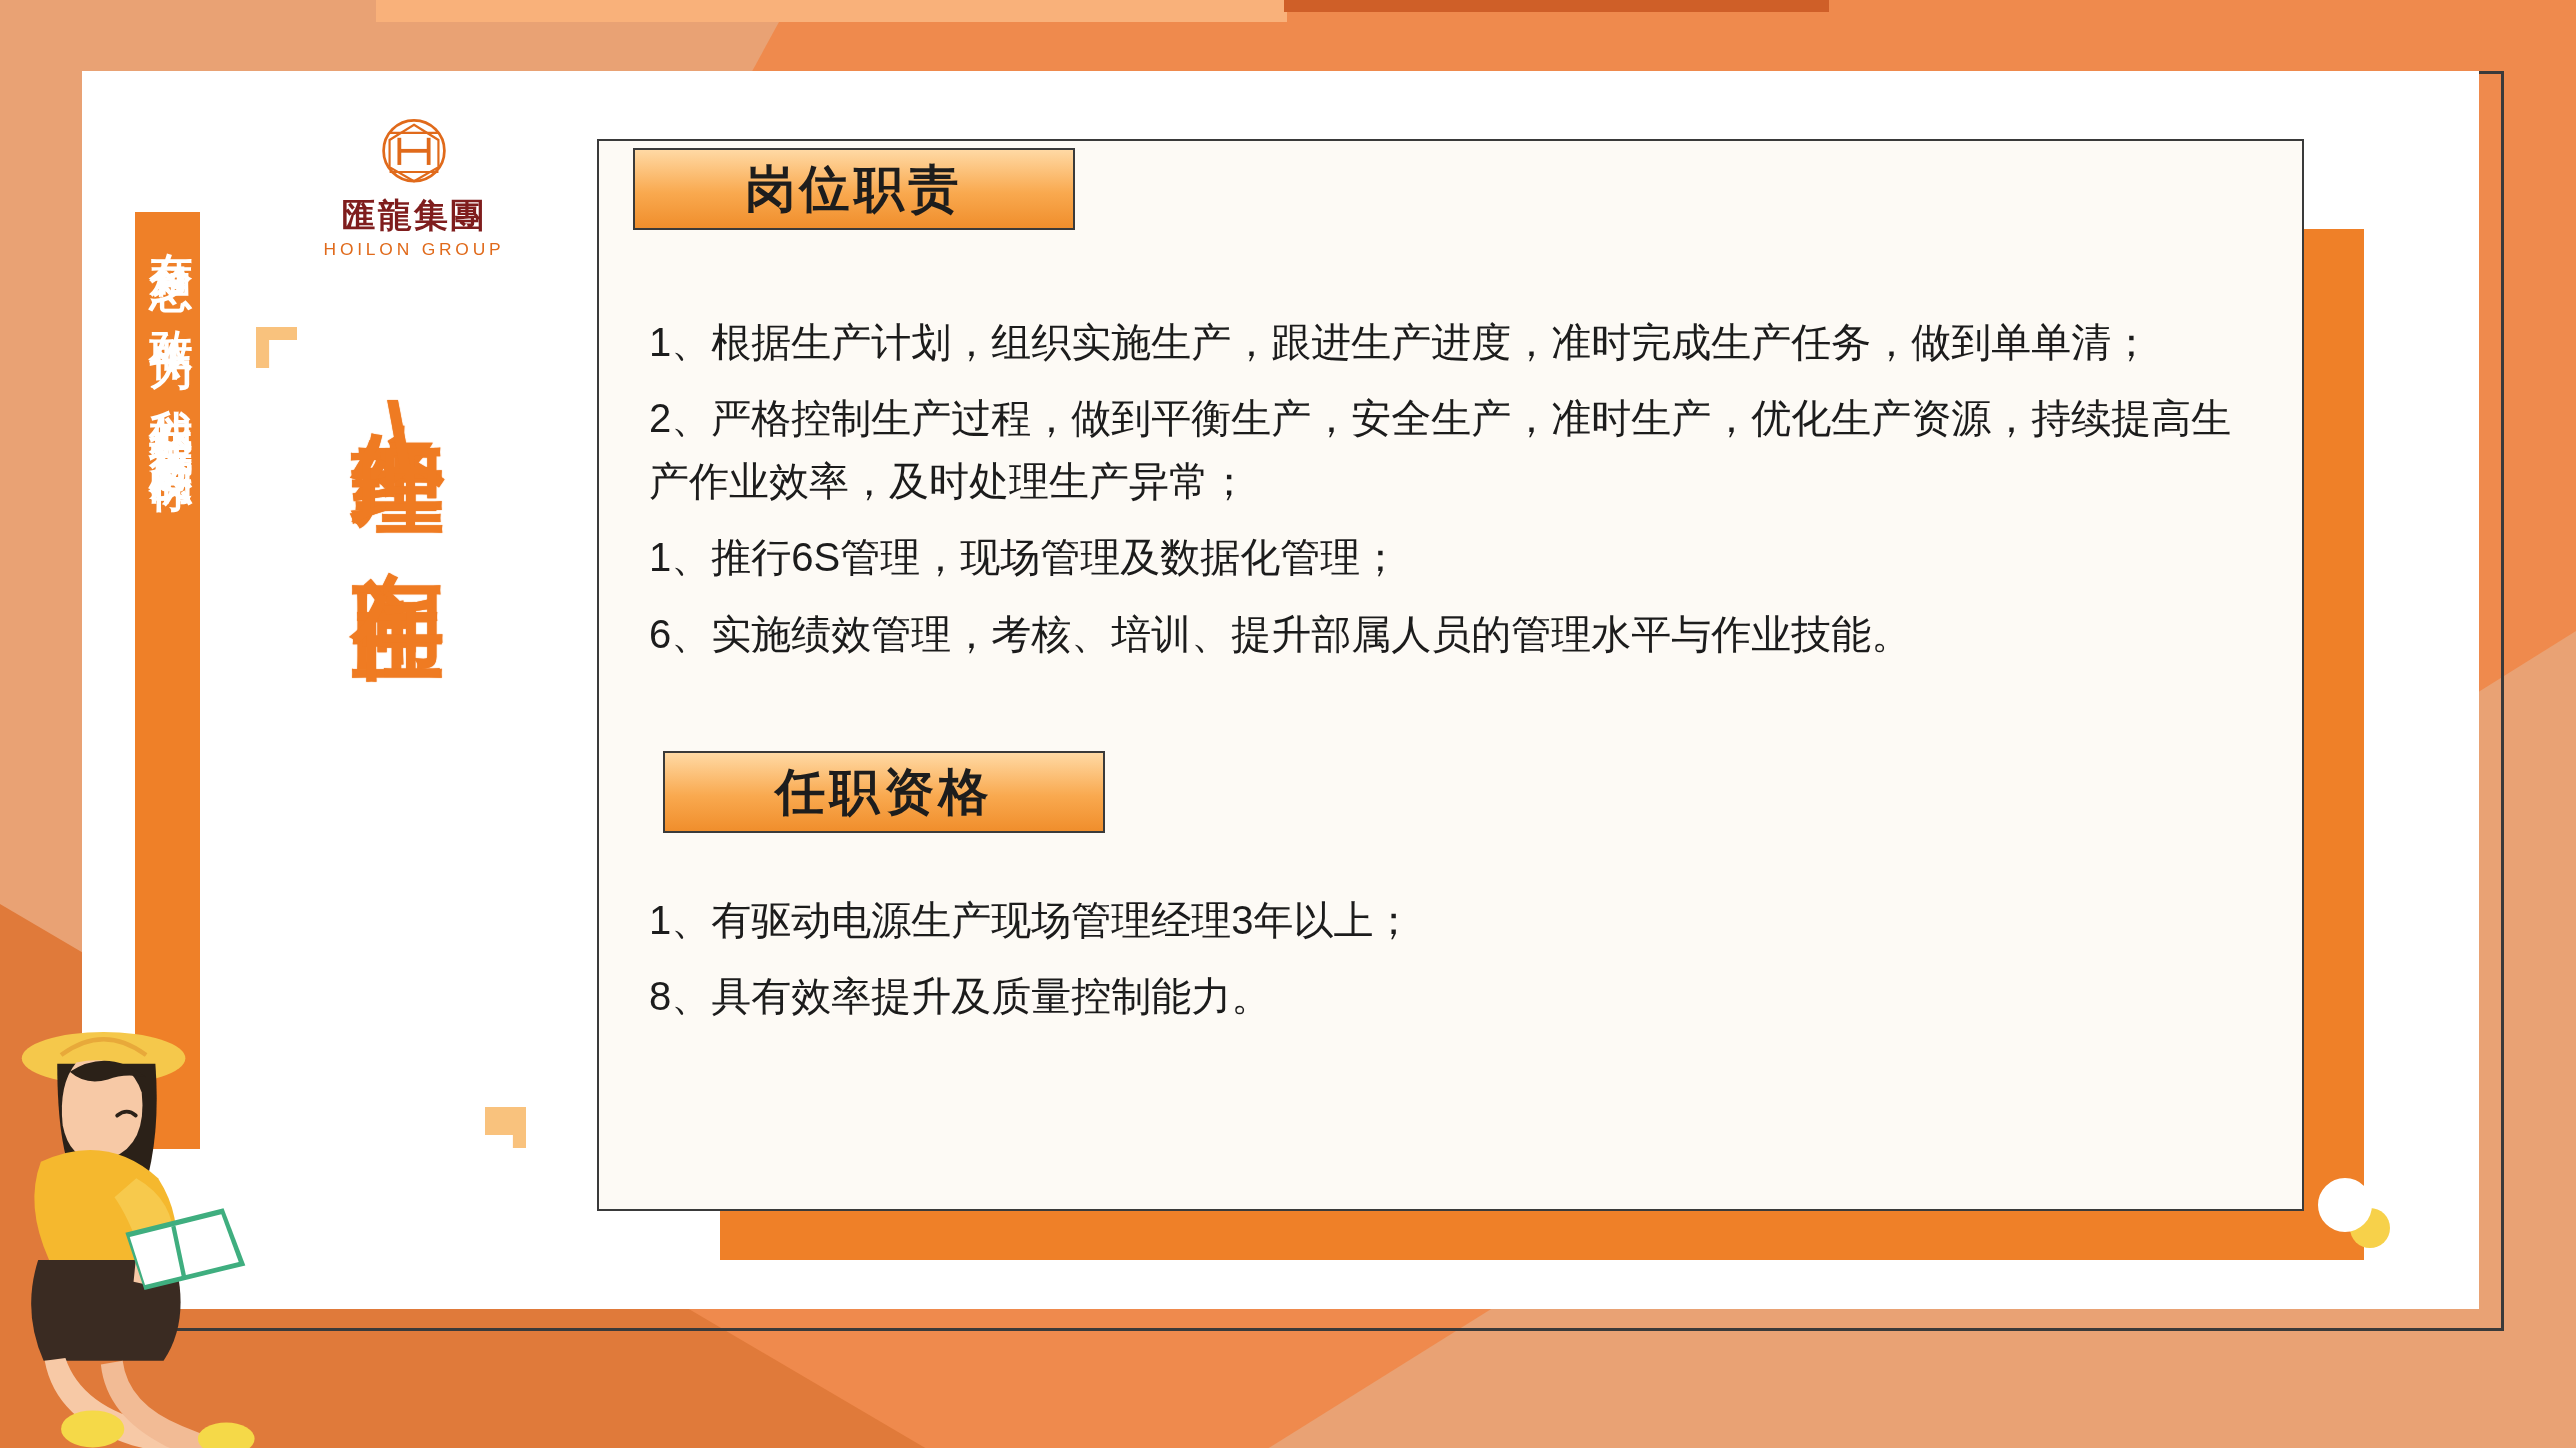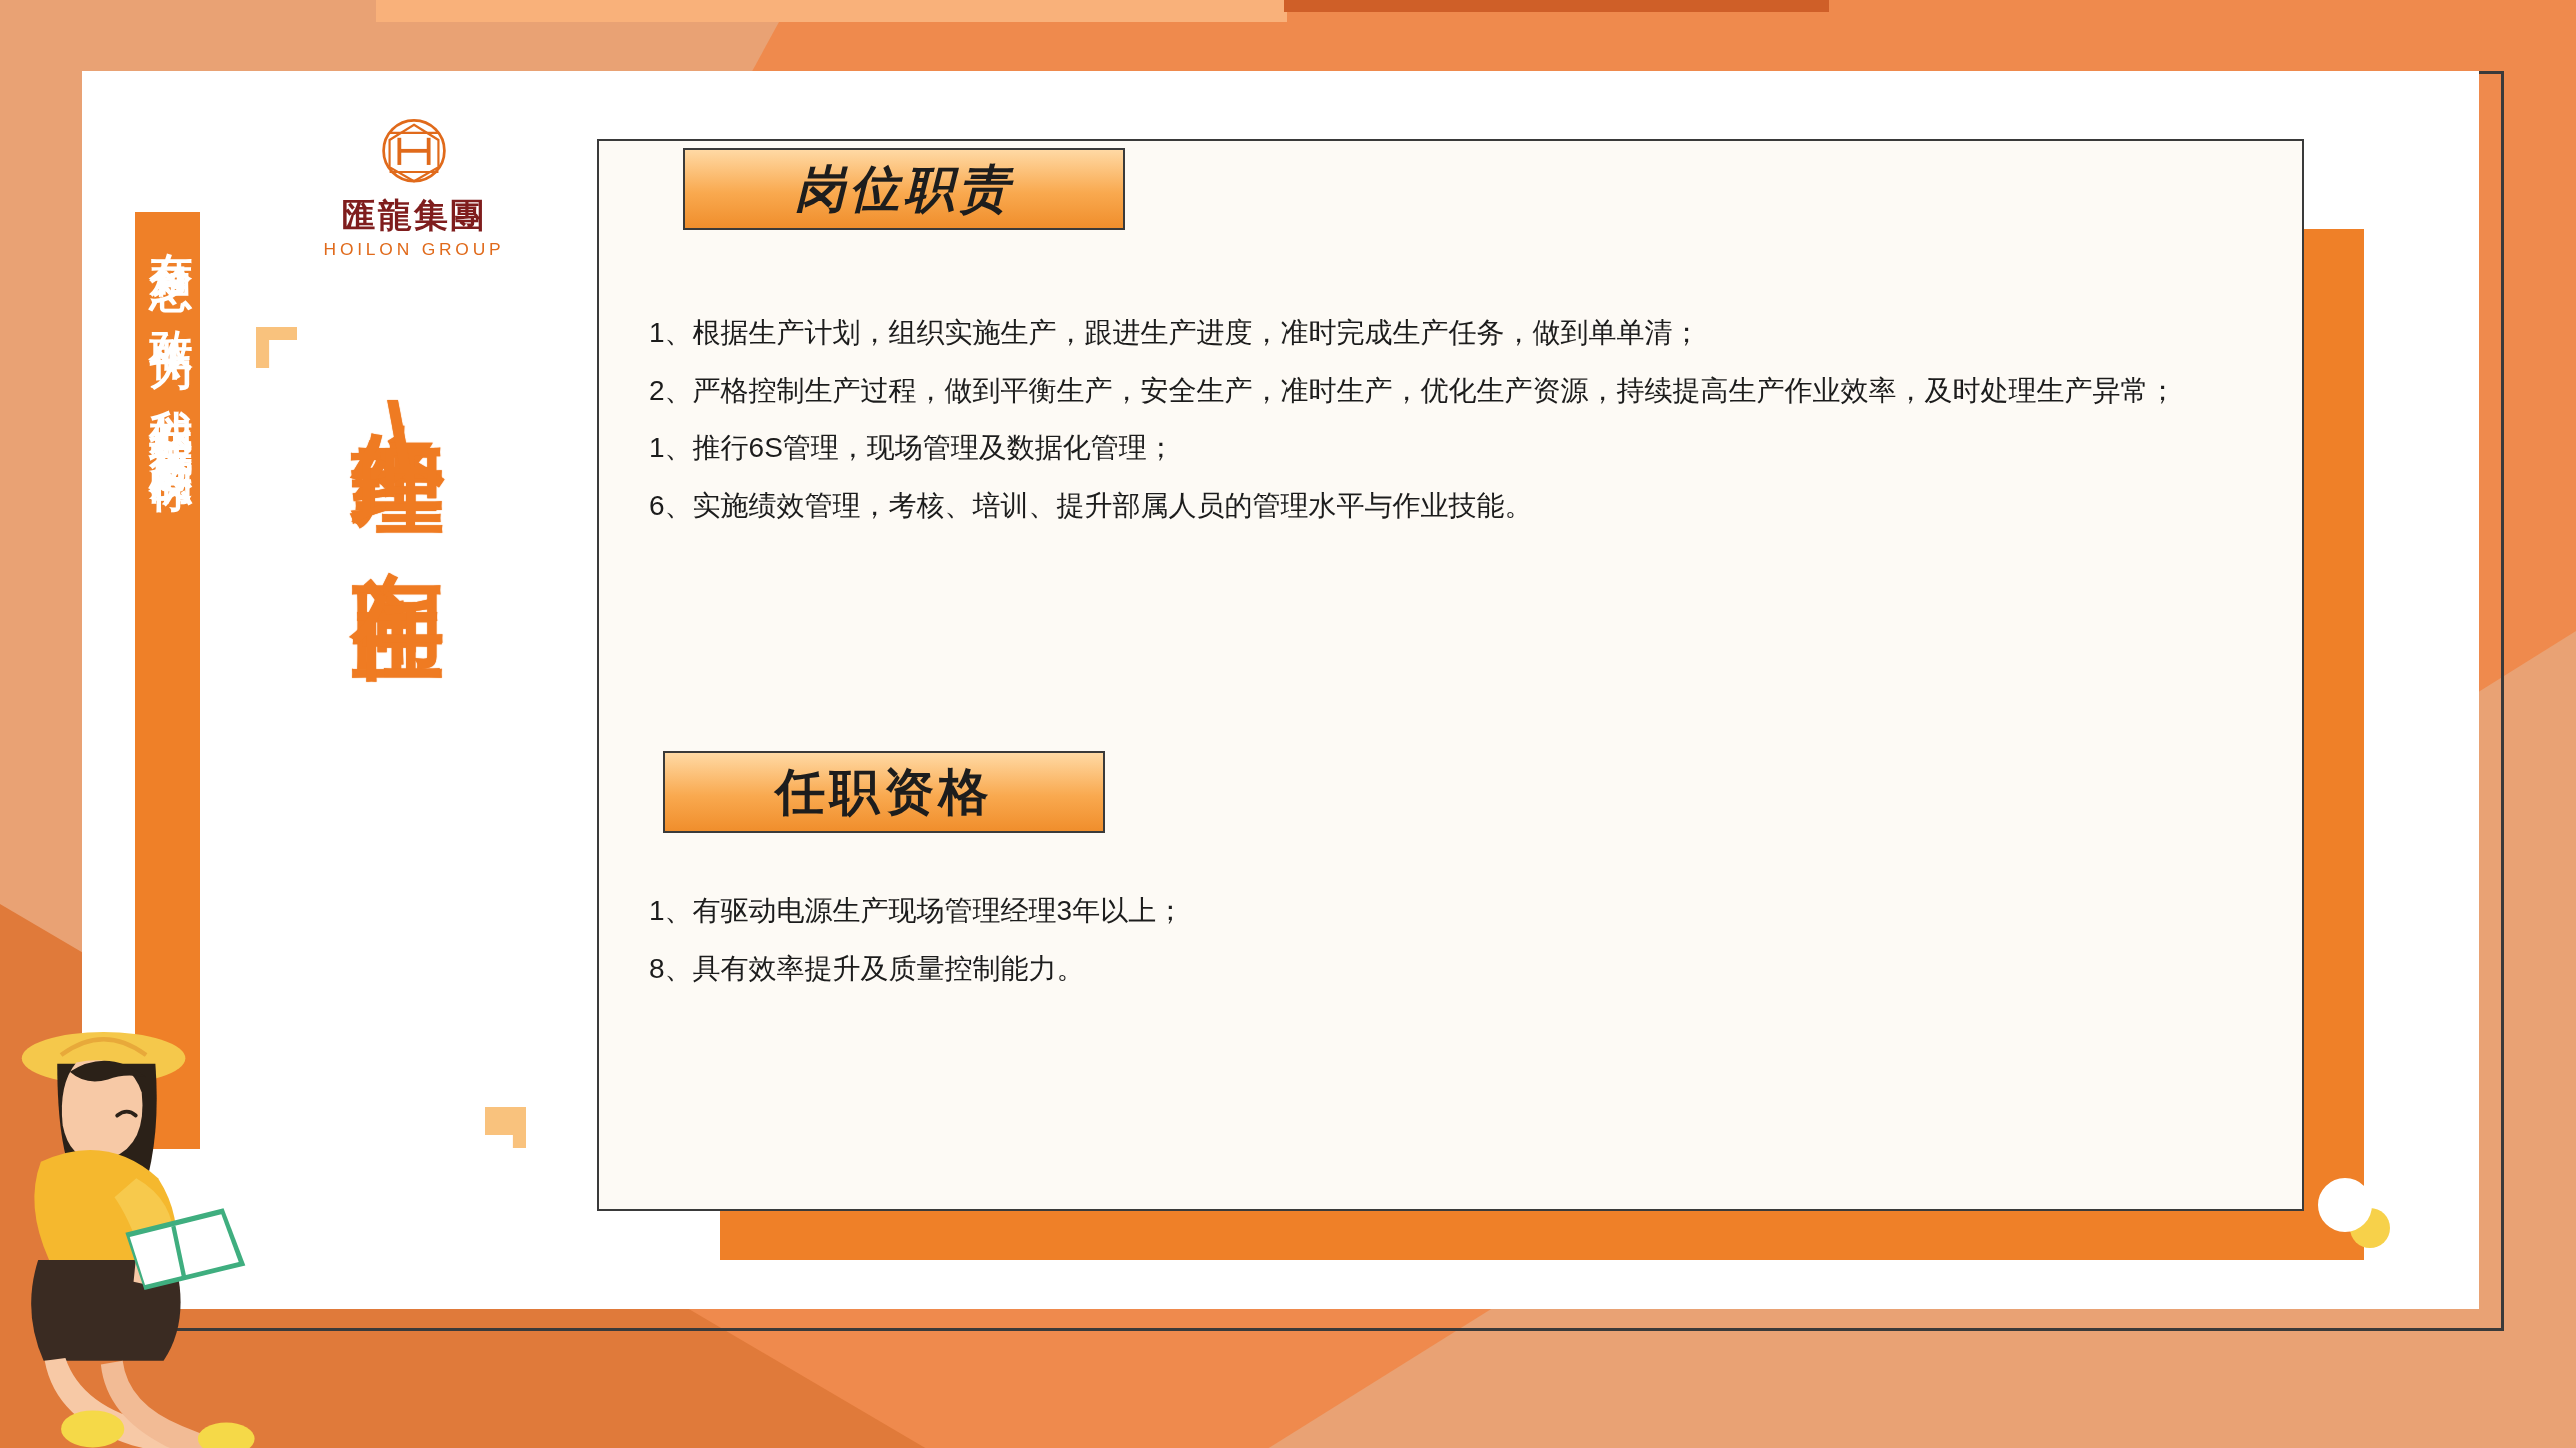--- a/index.html
+++ b/index.html
@@ -171,30 +171,30 @@
     align-items: center;
     justify-content: center;
   }
   .section-heading span {
     font-size: 50px;
     font-weight: 800;
     color: #1d1d1d;
     letter-spacing: 4.4px;
     font-family: "Liberation Sans", "DejaVu Sans", sans-serif;
   }
-  #heading-duties { left: 683px; top: 148px; font-style: italic; }
+  #heading-duties { left: 633px; top: 148px; }
   #heading-quals  { left: 663px; top: 751px; }
 
   
   .list {
     position: absolute;
     left: 649px;
     width: 1603px;
     color: #1c1c1c;
-    font-size: 28px;
+    font-size: 40px;
     line-height: 1.56;
     font-family: "Liberation Sans", "DejaVu Sans", sans-serif;
   }
   #list-duties { top: 311px; }
   #list-quals  { top: 889px; }
   .list p {
     margin: 0 0 14px 0;
   }
 
   

